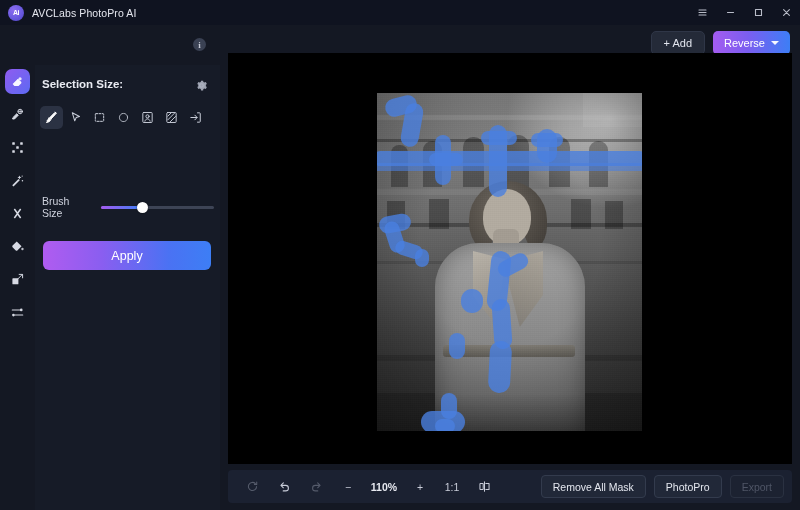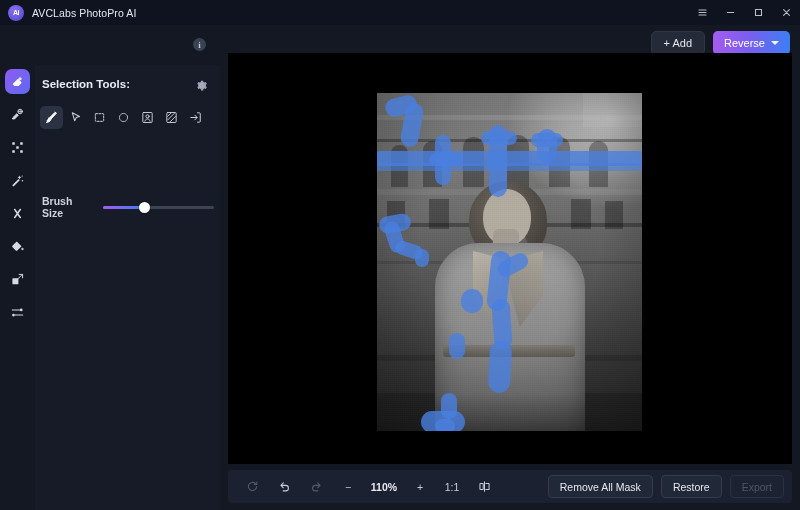--- a/index.html
+++ b/index.html
@@ -90,21 +90,21 @@
     position:absolute; left:5px; top:41px; display:flex; align-items:center; gap:1px;
   }
   .tool{
     width:23px;height:23px;border-radius:5px;display:flex;align-items:center;justify-content:center;
     cursor:pointer;
   }
   .tool.active{ background:#2b3243; }
   .tool svg{display:block;}
 
   .brush-row{ position:absolute; left:7px; top:130px; width:172px; display:flex; align-items:center;}
-  .brush-label{ font-size:10.5px; color:#cfd3de;font-weight:bold; }
+  .brush-label{ font-size:10.5px; color:#cfd3de; }
   .slider{
     position:relative; margin-left:10px; width:118px; height:3px; border-radius:2px; background:#3d4455;
     cursor:pointer;
   }
   .slider-fill{
     position:absolute;left:0;top:0;height:3px;width:46px;border-radius:2px;
     background:linear-gradient(90deg,#a45cf0,#3d7ef5);
   }
   .slider-knob{
     position:absolute; left:40px; top:-4px; width:11px;height:11px;border-radius:50%;
@@ -322,21 +322,21 @@
         <svg width="15" height="15" viewBox="0 0 20 20" fill="none" stroke="#d7dae4" stroke-width="1.4">
           <path d="M3 6.6h11M6.5 13.4h10.5"></path>
           <circle cx="15" cy="6.6" r="1.8" fill="#d7dae4" stroke="none"></circle>
           <circle cx="4.6" cy="13.4" r="1.8" fill="#d7dae4" stroke="none"></circle>
           </svg>
       </div>
     </div>
   </div>
 
   <div class="panel">
-    <div class="panel-title">Selection Tools:</div>
+    <div class="panel-title">Selection Size:</div>
     <div class="gear">
       <svg width="13" height="13" viewBox="0 0 16 16" fill="#aeb4c2">
         <path d="M8 5.1A2.9 2.9 0 1 0 8 10.9 2.9 2.9 0 0 0 8 5.1zm0 4.3A1.4 1.4 0 1 1 8 6.6a1.4 1.4 0 0 1 0 2.8z"></path>
         <path d="M13.4 8c0-.3 0-.6-.1-.9l1.3-1-1.3-2.3-1.6.6c-.4-.3-.9-.6-1.4-.8L10 2h-2.6l-.3 1.6c-.5.2-1 .5-1.4.8l-1.6-.6L2.8 6.1l1.3 1c0 .3-.1.6-.1.9s0 .6.1.9l-1.3 1 1.3 2.3 1.6-.6c.4.3.9.6 1.4.8l.3 1.6H10l.3-1.6c.5-.2 1-.5 1.4-.8l1.6.6 1.3-2.3-1.3-1c.1-.3.1-.6.1-.9z" opacity=".9"></path>
         </svg>
     </div>
 
     <div class="tools-row">
       <div class="tool active">
         <svg width="15" height="15" viewBox="0 0 18 18" fill="none" stroke="#ffffff" stroke-width="1.2">
@@ -381,20 +381,21 @@
     </div>
 
     <div class="brush-row">
       <span class="brush-label">Brush Size</span>
       <div class="slider">
         <div class="slider-fill" style="width: 41.3px;"></div>
         <div class="slider-knob" style="left: 35.8px;"></div>
       </div>
     </div>
 
+    <div class="apply-btn">Apply</div>
   </div>
 
   <div class="canvas-wrap">
     <div class="photo">
       <div class="photo-bg"></div>
 
       <div class="b-light" style="left:0;top:22px;width:100%;height:5px;"></div>
       <div class="b-dark" style="left:0;top:46px;width:100%;height:3px;"></div>
       <div class="b-light" style="left:0;top:96px;width:100%;height:6px;opacity:.55"></div>
       <div class="b-dark" style="left:0;top:130px;width:100%;height:4px;"></div>
@@ -487,18 +488,18 @@
       <div class="bb-item">
         <svg width="13" height="13" viewBox="0 0 16 16" fill="none" stroke="#c9cdd9" stroke-width="1.25">
           <path d="M8 2.2v11.6"></path>
             <rect x="2.4" y="4.2" width="4" height="7.6" rx=".6"></rect>
           <path d="M9.6 4.2h4v7.6h-4"></path>
           </svg>
       </div>
     </div>
     <div class="bb-right">
       <div class="bb-btn">Remove All Mask</div>
-      <div class="bb-btn">Restore</div>
+      <div class="bb-btn">PhotoPro</div>
       <div class="bb-btn disabled">Export</div>
     </div>
   </div>
 
 </div>
 
 </body></html>

